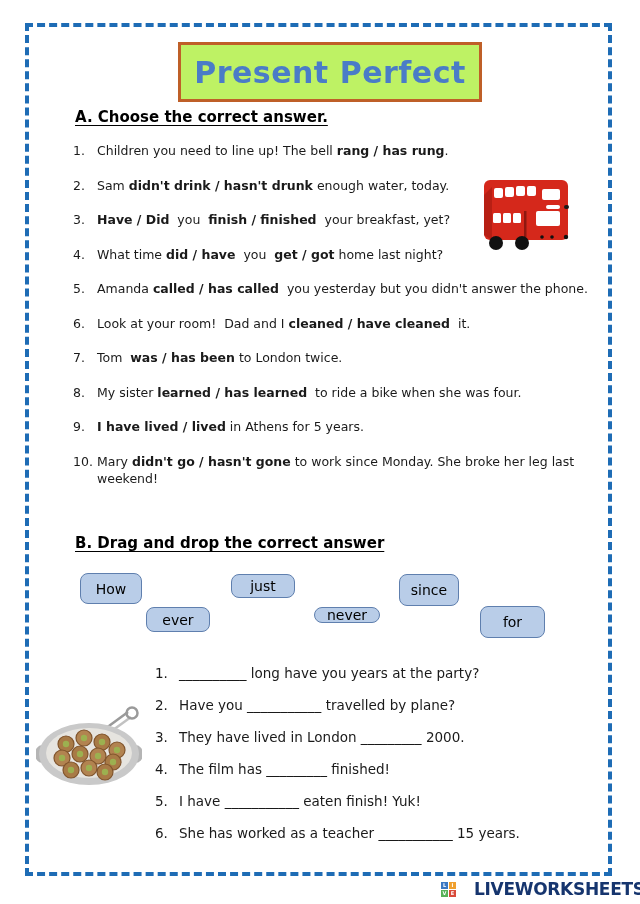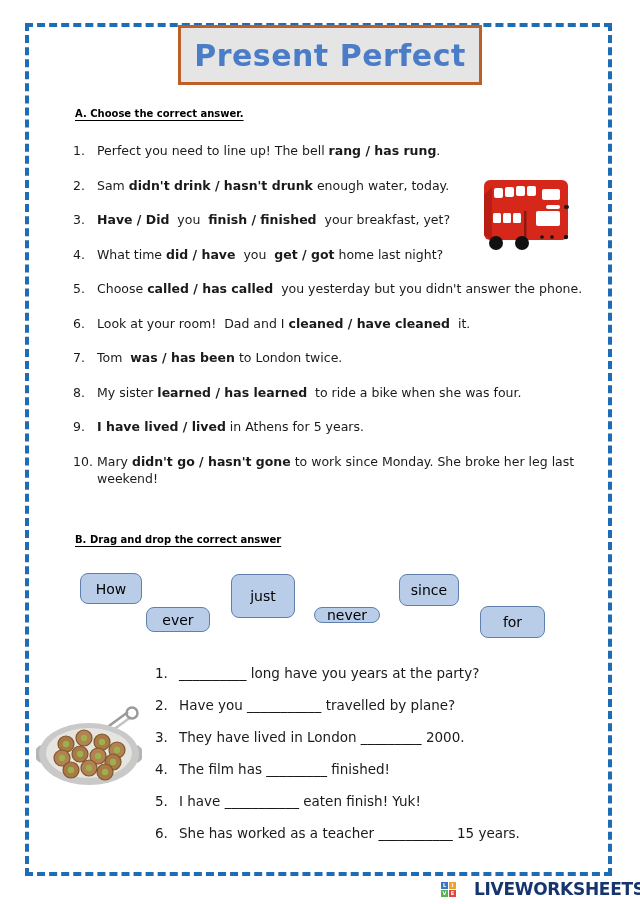--- a/index.html
+++ b/index.html
@@ -5,47 +5,47 @@
   html,body{margin:0;padding:0;}
   body{
     width:640px;height:904px;position:relative;background:#ffffff;
     font-family:"DejaVu Sans",sans-serif;color:#1a1a1a;overflow:hidden;
   }
   .page-border{
     position:absolute;left:25px;top:23px;width:579px;height:845px;
     border:4px dashed #1e6cb5;pointer-events:none;
   }
   .title-box{
-    position:absolute;left:178px;top:25px;width:298px;height:54px;
-    border:3px solid #bf5f28;background:#e5e5e5;
+    position:absolute;left:178px;top:42px;width:298px;height:54px;
+    border:3px solid #bf5f28;background:#bef264;
     display:flex;align-items:center;justify-content:center;
   }
   .title-text{font-size:30px;font-weight:bold;color:#4a7cc7;letter-spacing:.5px;}
   .section-heading{
-    position:absolute;font-size:10px;font-weight:bold;color:#000;
+    position:absolute;font-size:15px;font-weight:bold;color:#000;
     text-decoration:underline;text-underline-offset:3px;
   }
   #heading-a{left:75px;top:108px;}
   #heading-b{left:75px;top:534px;text-align:right;}
   .exa{position:absolute;left:73px;top:142px;width:540px;font-size:12.5px;}
   .exa .row{display:flex;margin-bottom:17.5px;line-height:17px;}
   .exa .num{flex:0 0 auto;min-width:20px;padding-right:4px;}
   .exb{position:absolute;left:155px;top:664px;width:450px;font-size:13.5px;}
   .exb .row{display:flex;margin-bottom:13px;line-height:19px;}
   .exb .num{flex:0 0 auto;min-width:24px;}
   .item-text{white-space:pre-wrap;}
   .bold{font-weight:bold;}
   .chip{
     position:absolute;background:#b9cde8;border:1.5px solid #5f7fae;border-radius:8px;
     display:flex;align-items:center;justify-content:center;
     font-size:14px;color:#000;box-sizing:border-box;cursor:grab;
   }
   .chip-0{left:80px;top:573px;width:62px;height:31px;}
   .chip-1{left:146px;top:607px;width:64px;height:25px;}
-  .chip-2{left:231px;top:574px;width:64px;height:44px;}
+  .chip-2{left:231px;top:574px;width:64px;height:24px;}
   .chip-3{left:314px;top:607px;width:66px;height:16px;}
   .chip-4{left:399px;top:574px;width:60px;height:32px;}
   .chip-5{left:480px;top:606px;width:65px;height:32px;}
   .bus-wrap{position:absolute;left:478px;top:175px;width:96px;height:80px;}
   .snails-wrap{position:absolute;left:36px;top:704px;width:106px;height:86px;}
   .footer{
     position:absolute;left:441px;top:879px;height:20px;
     display:flex;align-items:center;gap:18px;
   }
   .logo-grid{
@@ -67,37 +67,37 @@
 
 <div class="title-box">
   <span class="title-text">Present Perfect</span>
 </div>
 
 <div id="heading-a" class="section-heading">A. Choose the correct answer.</div>
 
 <div class="exa">
     <div class="row">
       <span class="num">1.</span>
-      <span class="item-text"><span>Perfect you need to line up! The bell </span><span class="bold">rang / has rung</span><span>.</span></span>
+      <span class="item-text"><span>Children you need to line up! The bell </span><span class="bold">rang / has rung</span><span>.</span></span>
     </div>
     <div class="row">
       <span class="num">2.</span>
       <span class="item-text"><span>Sam </span><span class="bold">didn't drink / hasn't drunk</span><span> enough water, today.</span></span>
     </div>
     <div class="row">
       <span class="num">3.</span>
       <span class="item-text"><span class="bold">Have / Did</span><span>  you  </span><span class="bold">finish / finished</span><span>  your breakfast, yet?</span></span>
     </div>
     <div class="row">
       <span class="num">4.</span>
       <span class="item-text"><span>What time </span><span class="bold">did / have</span><span>  you  </span><span class="bold">get / got</span><span> home last night?</span></span>
     </div>
     <div class="row">
       <span class="num">5.</span>
-      <span class="item-text"><span>Choose </span><span class="bold">called / has called</span><span>  you yesterday but you didn't answer the phone.</span></span>
+      <span class="item-text"><span>Amanda </span><span class="bold">called / has called</span><span>  you yesterday but you didn't answer the phone.</span></span>
     </div>
     <div class="row">
       <span class="num">6.</span>
       <span class="item-text"><span>Look at your room!  Dad and I </span><span class="bold">cleaned / have cleaned</span><span>  it.</span></span>
     </div>
     <div class="row">
       <span class="num">7.</span>
       <span class="item-text"><span>Tom  </span><span class="bold">was / has been</span><span> to London twice.</span></span>
     </div>
     <div class="row">

